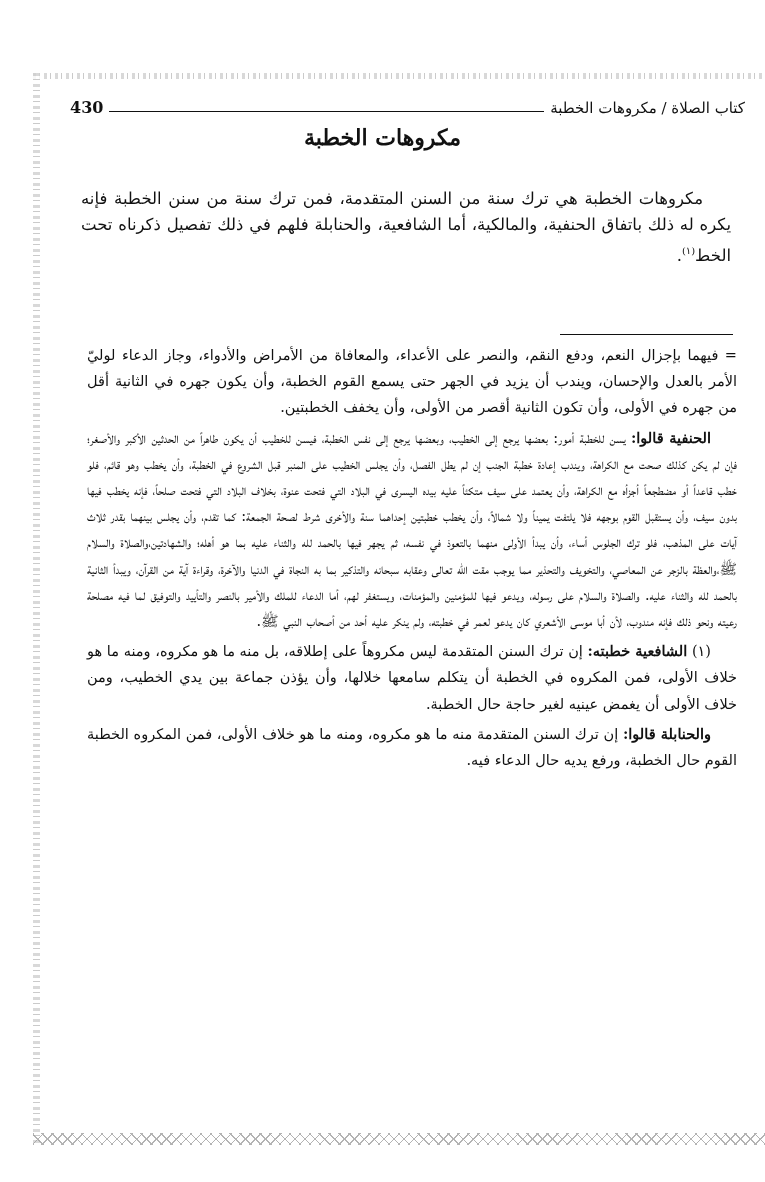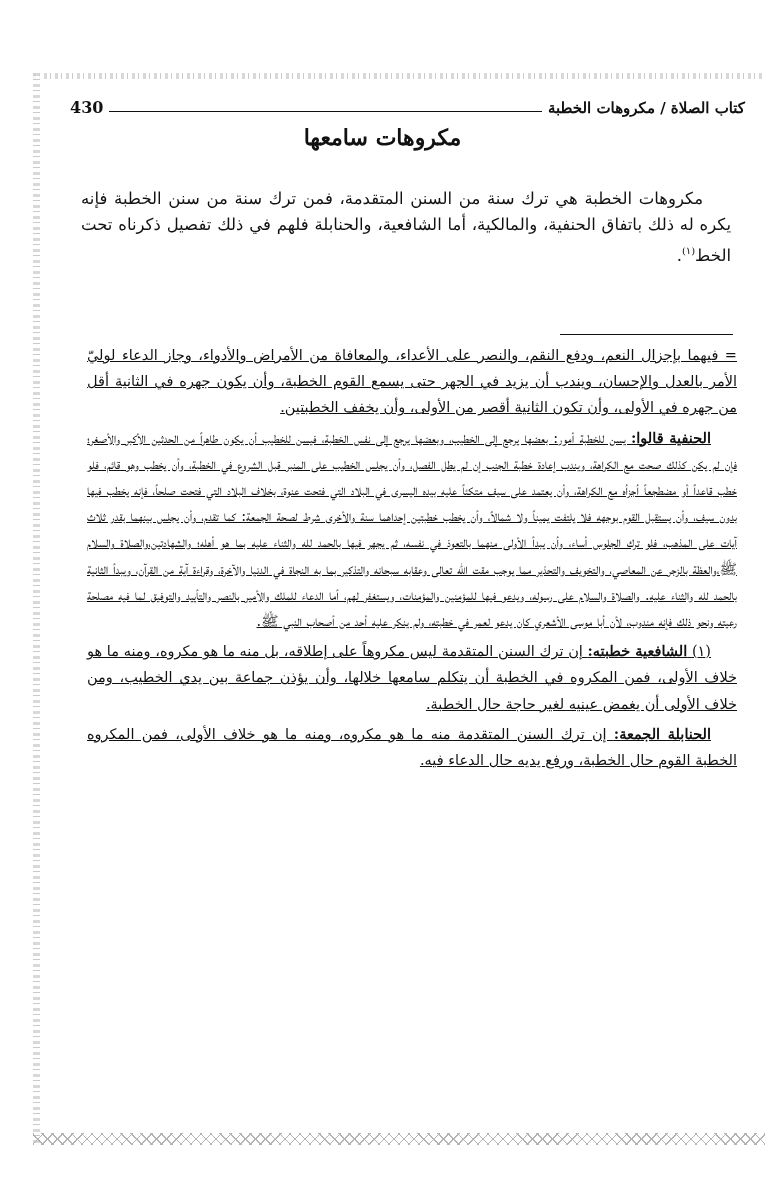--- a/index.html
+++ b/index.html
@@ -22,63 +22,63 @@
       background:
         repeating-linear-gradient(45deg, #9a9a9a 0 1px, transparent 1px 7px),
         repeating-linear-gradient(-45deg, #9a9a9a 0 1px, transparent 1px 7px);
       opacity: .75;
     }
     .running-head {
       position: absolute; left: 70px; right: 20px; top: 93px; height: 24px;
       display: flex; flex-direction: row-reverse; align-items: flex-end;
       direction: rtl;
     }
-    .rh-title { font-weight: bold; font-size: 15px; white-space: nowrap; }
+    .rh-title { font-weight: normal; font-size: 15px; white-space: nowrap; }
     .rh-rule { flex: 1; height: 0; border-bottom: 1.6px solid #111; margin: 0 6px 5px 6px; }
     .rh-page { font-weight: bold; font-size: 16px; white-space: nowrap; }
     .page-title {
       position: absolute; left: 0; right: 0; top: 124px; text-align: center;
       font-size: 22px; font-weight: bold; direction: rtl;
     }
     .text {
       position: absolute; left: 75px; right: 28px; direction: rtl; text-align: justify;
       text-align-last: right;
     }
     .intro { top: 180px; font-size: 16.5px; line-height: 26px; }
     .intro p { margin: 6px; text-indent: 28px; }
     .fn-rule {
       position: absolute; left: 560px; width: 173px; top: 334px;
       border-top: 1.6px solid #111;
     }
     .notes { top: 342px; font-size: 14.5px; line-height: 26.2px; }
-    .notes p { margin: 0 0 4px 12px; text-decoration: underline; }
+    .notes p { margin: 0 0 4px 12px; }
     .notes p.ind { text-indent: 26px; }
     .notes p.cont { text-indent: 0; }
     .b { font-weight: bold; }
     sup { font-size: 10px; }
   </style>
 </head>
 <body>
 
 <div class="border-top"></div>
 <div class="border-left"></div>
 <div class="border-bottom"></div>
 
 <div class="running-head">
   <span class="rh-page">430</span>
   <span class="rh-rule"></span>
   <span class="rh-title">كتاب الصلاة / مكروهات الخطبة</span>
 </div>
 
-<div class="page-title">مكروهات سامعها</div>
+<div class="page-title">مكروهات الخطبة</div>
 
 <div class="text intro">
   <p><span>مكروهات الخطبة هي ترك سنة من السنن المتقدمة، فمن ترك سنة من سنن الخطبة فإنه يكره له ذلك باتفاق الحنفية، والمالكية، أما الشافعية، والحنابلة فلهم في ذلك تفصيل ذكرناه تحت الخط</span><sup>(١)</sup><span>.</span></p>
 </div>
 
 <div class="fn-rule"></div>
 
 <div class="text notes">
   <p class="cont">= فيهما بإجزال النعم، ودفع النقم، والنصر على الأعداء، والمعافاة من الأمراض والأدواء، وجاز الدعاء لوليّ الأمر بالعدل والإحسان، ويندب أن يزيد في الجهر حتى يسمع القوم الخطبة، وأن يكون جهره في الثانية أقل من جهره في الأولى، وأن تكون الثانية أقصر من الأولى، وأن يخفف الخطبتين.</p>
   <p class="ind"><span class="b">الحنفية قالوا:</span><span> يسن للخطبة أمور: بعضها يرجع إلى الخطيب، وبعضها يرجع إلى نفس الخطبة، فيسن للخطيب أن يكون طاهراً من الحدثين الأكبر والأصغر؛ فإن لم يكن كذلك صحت مع الكراهة، ويندب إعادة خطبة الجنب إن لم يطل الفصل، وأن يجلس الخطيب على المنبر قبل الشروع في الخطبة، وأن يخطب وهو قائم، فلو خطب قاعداً أو مضطجعاً أجزأه مع الكراهة، وأن يعتمد على سيف متكئاً عليه بيده اليسرى في البلاد التي فتحت عنوة، بخلاف البلاد التي فتحت صلحاً، فإنه يخطب فيها بدون سيف، وأن يستقبل القوم بوجهه فلا يلتفت يميناً ولا شمالاً، وأن يخطب خطبتين إحداهما سنة والأخرى شرط لصحة الجمعة: كما تقدم، وأن يجلس بينهما بقدر ثلاث آيات على المذهب، فلو ترك الجلوس أساء، وأن يبدأ الأولى منهما بالتعوذ في نفسه، ثم يجهر فيها بالحمد لله والثناء عليه بما هو أهله؛ والشهادتين،والصلاة والسلام ﷺ،والعظة بالزجر عن المعاصي، والتخويف والتحذير مما يوجب مقت الله تعالى وعقابه سبحانه والتذكير بما به النجاة في الدنيا والآخرة، وقراءة آية من القرآن، ويبدأ الثانية بالحمد لله والثناء عليه. والصلاة والسلام على رسوله، ويدعو فيها للمؤمنين والمؤمنات، ويستغفر لهم، أما الدعاء للملك والأمير بالنصر والتأييد والتوفيق لما فيه مصلحة رعيته ونحو ذلك فإنه مندوب، لأن أبا موسى الأشعري كان يدعو لعمر في خطبته، ولم ينكر عليه أحد من أصحاب النبي ﷺ.</span></p>
   <p class="ind"><span>(١)</span> <span class="b">الشافعية خطبته:</span><span> إن ترك السنن المتقدمة ليس مكروهاً على إطلاقه، بل منه ما هو مكروه، ومنه ما هو خلاف الأولى، فمن المكروه في الخطبة أن يتكلم سامعها خلالها، وأن يؤذن جماعة بين يدي الخطيب، ومن خلاف الأولى أن يغمض عينيه لغير حاجة حال الخطبة.</span></p>
-  <p class="ind"><span class="b">الحنابلة الجمعة:</span><span> إن ترك السنن المتقدمة منه ما هو مكروه، ومنه ما هو خلاف الأولى، فمن المكروه الخطبة القوم حال الخطبة، ورفع يديه حال الدعاء فيه.</span></p>
+  <p class="ind"><span class="b">والحنابلة قالوا:</span><span> إن ترك السنن المتقدمة منه ما هو مكروه، ومنه ما هو خلاف الأولى، فمن المكروه الخطبة القوم حال الخطبة، ورفع يديه حال الدعاء فيه.</span></p>
 </div>
 
 </body></html>

